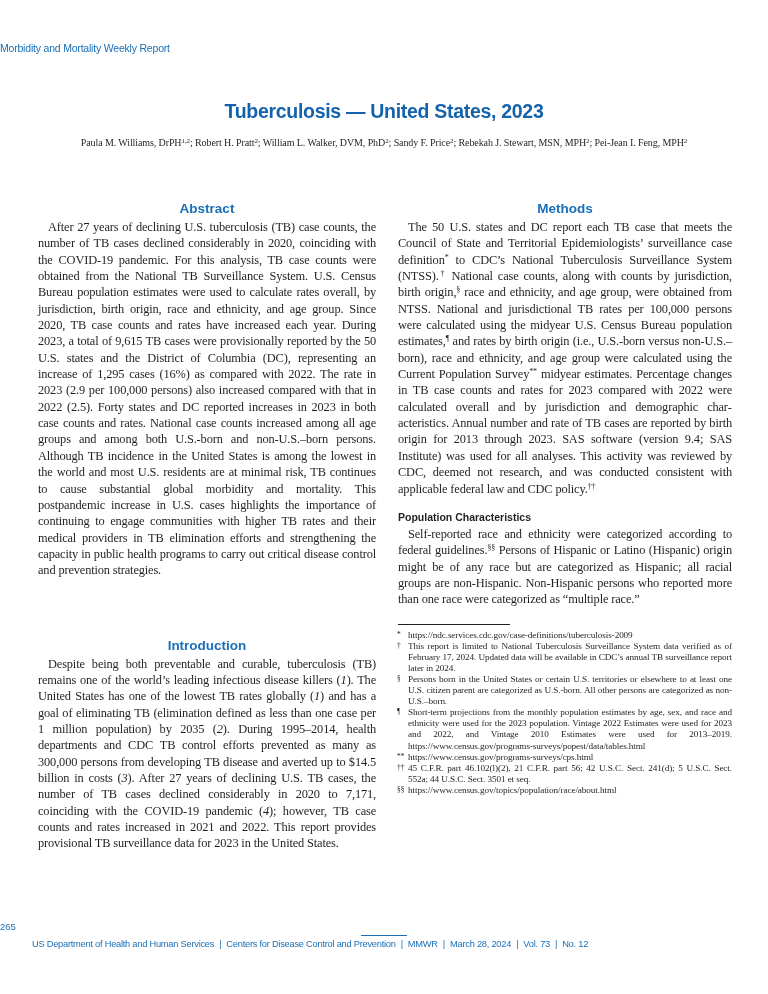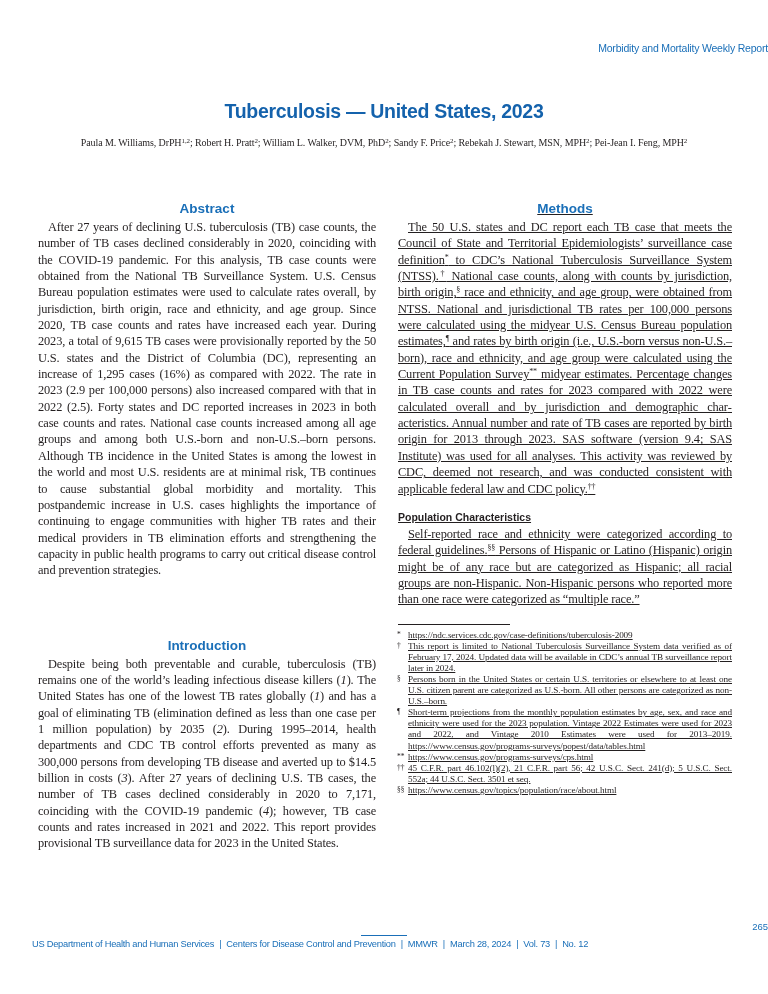--- a/index.html
+++ b/index.html
@@ -1,37 +1,37 @@
 <!DOCTYPE html>
 <html><head>
 <meta charset="utf-8">
 <style>
   * { margin: 0; padding: 0; box-sizing: border-box; }
   html, body { width: 768px; height: 994px; background: #ffffff; overflow: hidden; }
   body { position: relative; font-family: "Liberation Serif", "DejaVu Serif", serif; color: #231f20; }
 
   .journal-header {
-    position: absolute; top: 42px; left: 0; width: 768px; text-align: right;
+    position: absolute; top: 42px; left: 0; width: 768px; text-align: left;
     font-family: "Liberation Sans", "DejaVu Sans", sans-serif;
     font-size: 10.5px; color: #1a6fb8; letter-spacing: -0.2px;
   }
   .article-title {
     position: absolute; top: 100px; left: 0; width: 768px; text-align: center;
     font-family: "Liberation Sans", "DejaVu Sans", sans-serif;
     font-size: 19.5px; font-weight: bold; color: #1462ac; letter-spacing: -0.3px;
   }
   .authors {
     position: absolute; top: 137px; left: 0; width: 768px; text-align: center;
     font-size: 10px; color: #231f20; letter-spacing: -0.1px;
   }
   .authors sup { font-size: 7px; vertical-align: 3px; line-height: 0; }
 
   .col { position: absolute; top: 163px; }
   .col-left { left: 38px; width: 338px; }
-  .col-right { left: 398px; width: 334px; text-decoration: underline; }
+  .col-right { left: 398px; width: 334px; }
 
   .section-heading {
     font-family: "Liberation Sans", "DejaVu Sans", sans-serif;
     font-weight: bold; font-size: 13.5px; color: #1a6fb8; text-align: center;
     line-height: 18px; margin-bottom: 1px; margin-top: 37px;
   }
   .sub-heading {
     font-family: "Liberation Sans", "DejaVu Sans", sans-serif;
     font-weight: bold; font-size: 10.5px; color: #231f20; line-height: 16px; margin-bottom: 1px;
   }
@@ -47,21 +47,21 @@
   .fn-rule { width: 112px; border-top: 1px solid #231f20; margin-top: 16px; margin-bottom: 5px; }
   .footnote {
     position: relative; padding-left: 10px; font-size: 9.2px; line-height: 11.1px;
     text-align: justify; letter-spacing: -0.1px;
   }
   .footnote .mark {
     position: absolute; left: -1px; top: -1px; font-size: 7.5px; width: 10px; text-align: left;
   }
 
   .page-number {
-    position: absolute; top: 921px; left: 0; width: 768px; text-align: right;
+    position: absolute; top: 921px; left: 0; width: 768px; text-align: left;
     font-family: "Liberation Sans", "DejaVu Sans", sans-serif; font-size: 9.5px; color: #1a6fb8;
   }
   .page-rule {
     position: absolute; top: 935px; left: 361px; width: 46px; border-top: 1px solid #1a6fb8;
   }
   .page-footer {
     position: absolute; top: 939px; left: 0; width: 620px; text-align: center;
     font-family: "Liberation Sans", "DejaVu Sans", sans-serif; font-size: 9.3px; color: #1a6fb8;
     letter-spacing: -0.25px;
   }

